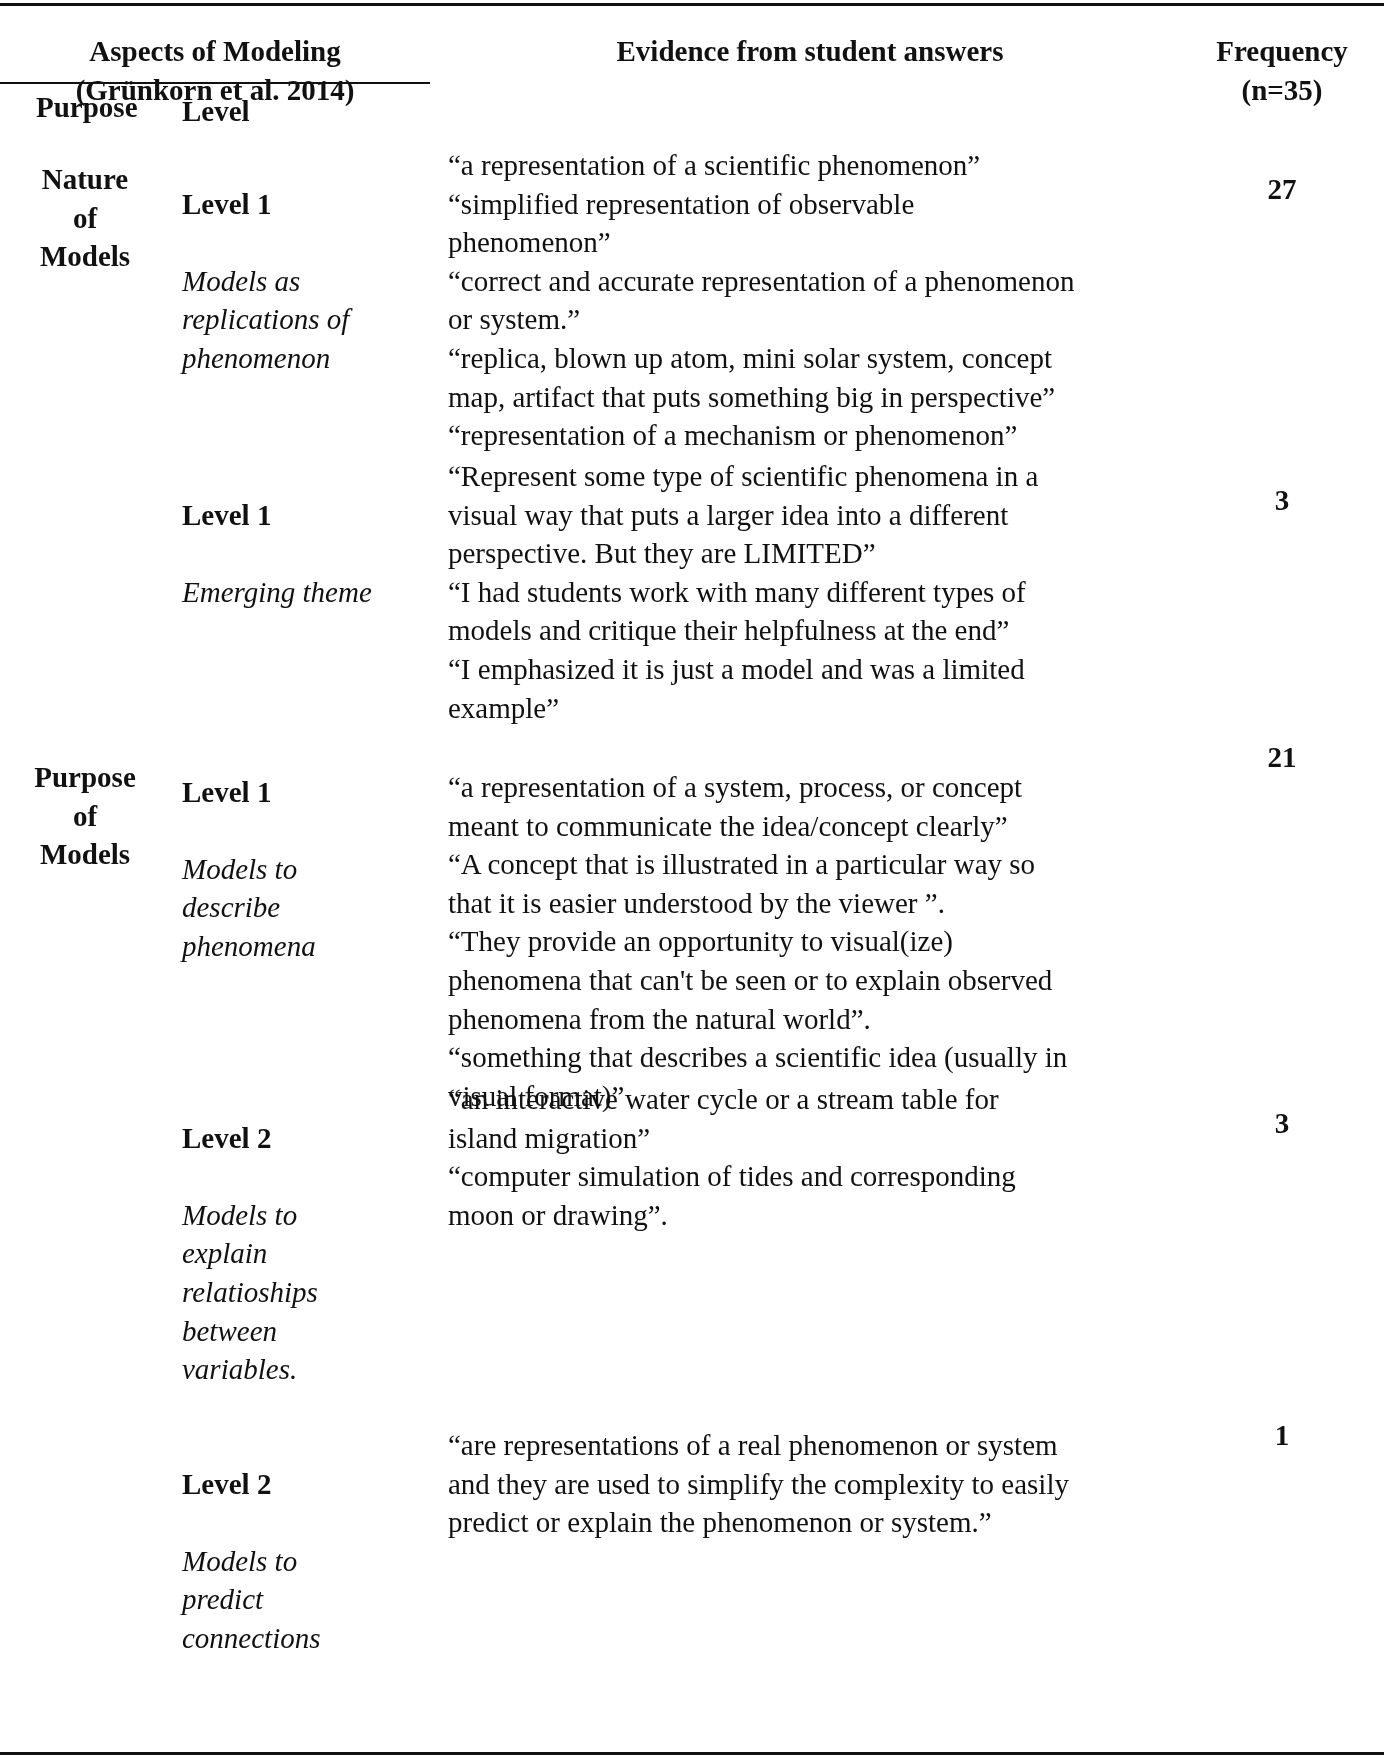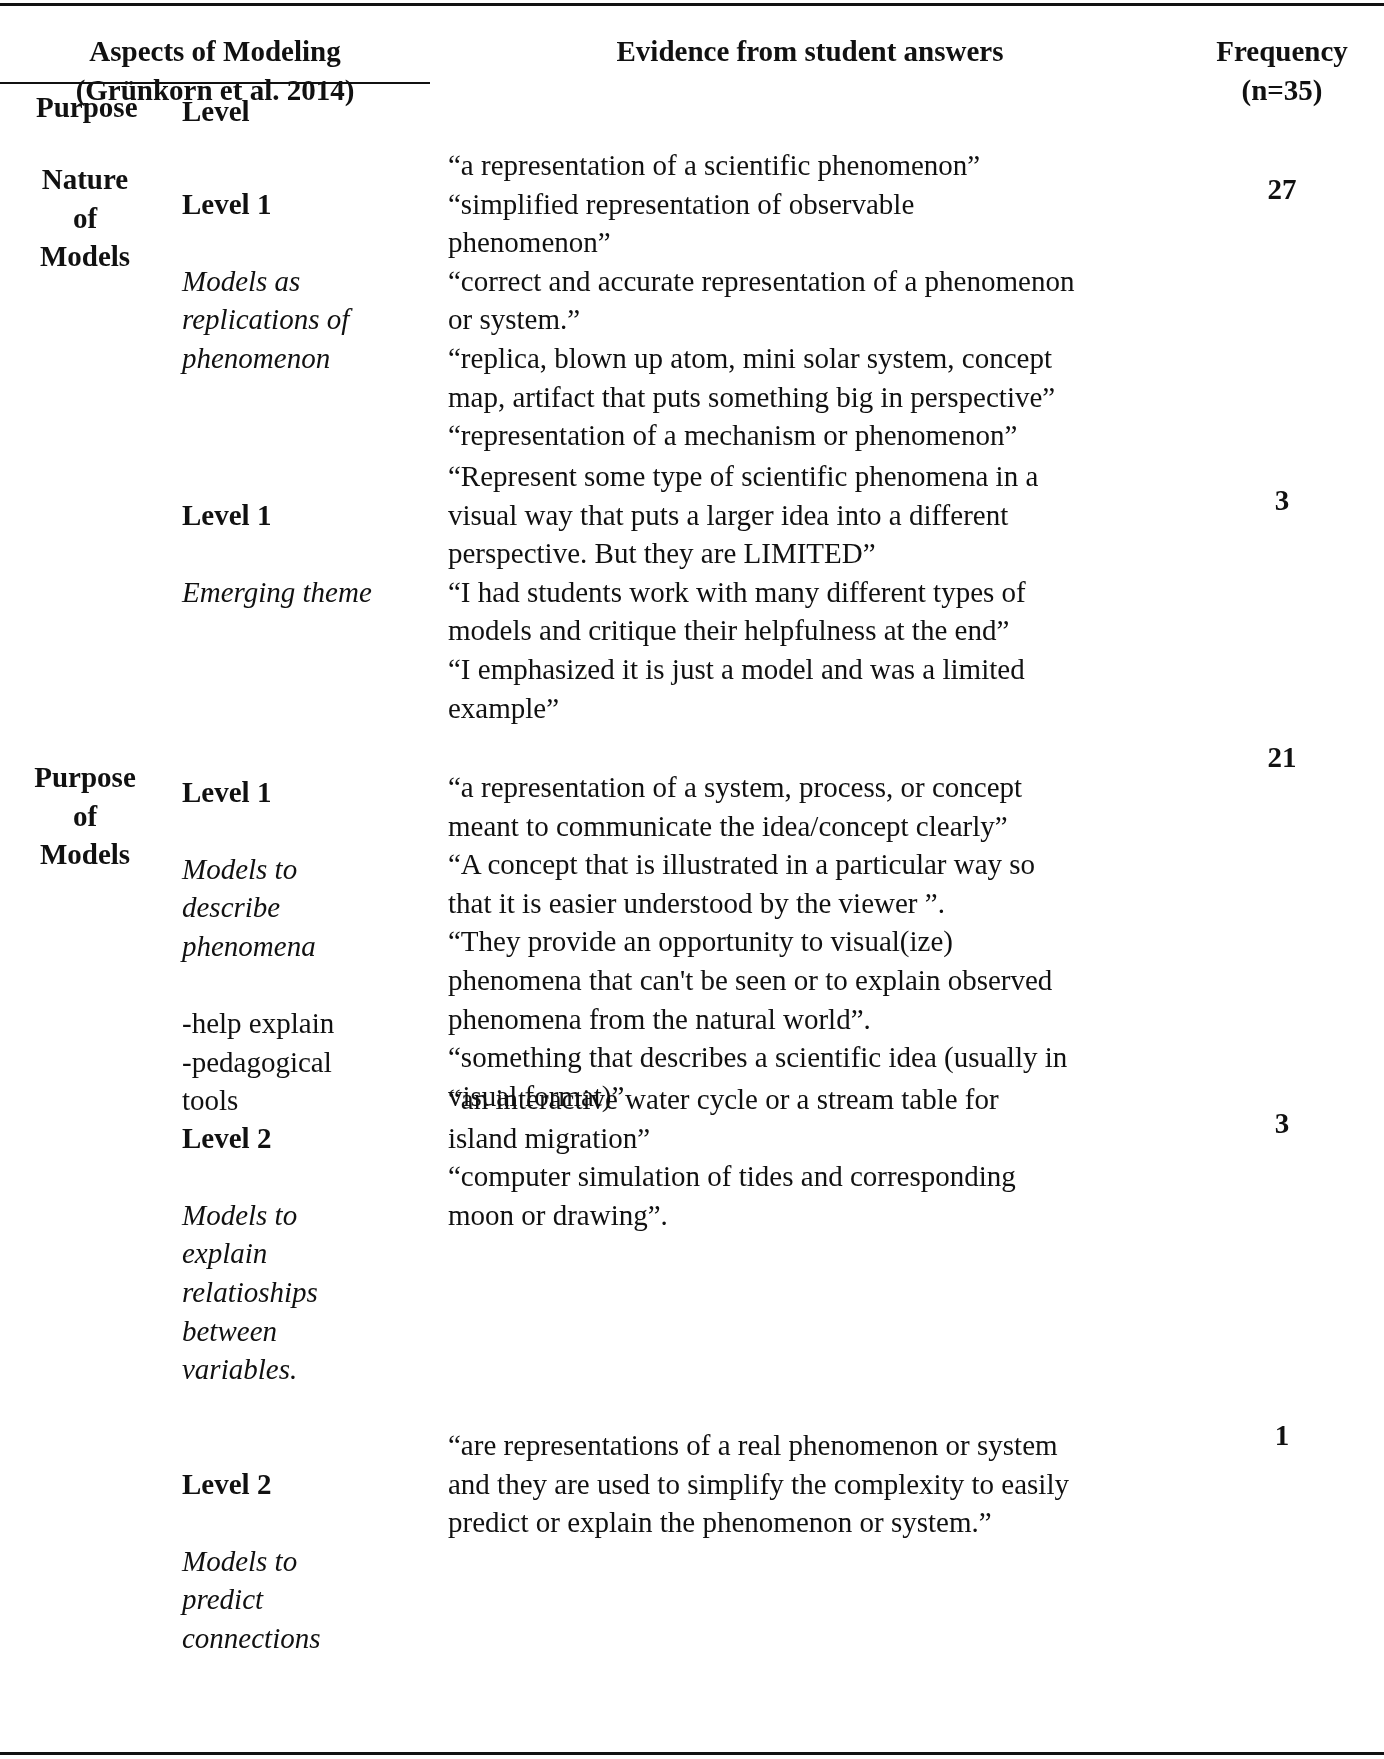--- a/index.html
+++ b/index.html
@@ -85,23 +85,20 @@
 
 <div>
   <div class="cell bold center aspect-col" style="top:734px;">Purpose
 of
 Models</div>
   <div class="cell level-col" style="top:734px;">
     <span class="line bold">Level 1</span>
     <span class="line ital">Models to
 describe
 phenomena</span>
-    <span class="line">-help explain
--pedagogical
-tools</span>
   </div>
   <div class="cell evidence-col" style="top:768px;">“a representation of a system, process, or concept
 meant to communicate the idea/concept clearly”
 “A concept that is illustrated in a particular way so
 that it is easier understood by the viewer ”.
 “They provide an opportunity to visual(ize)
 phenomena that can't be seen or to explain observed
 phenomena from the natural world”.
 “something that describes a scientific idea (usually in
 visual format)”</div>

